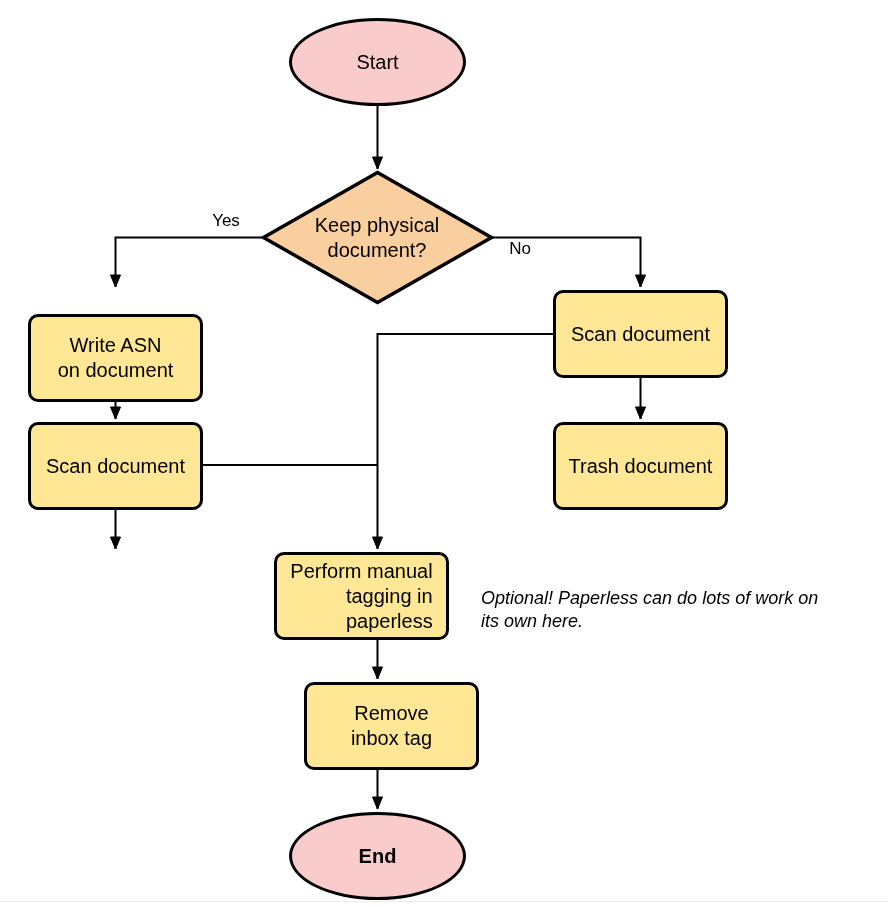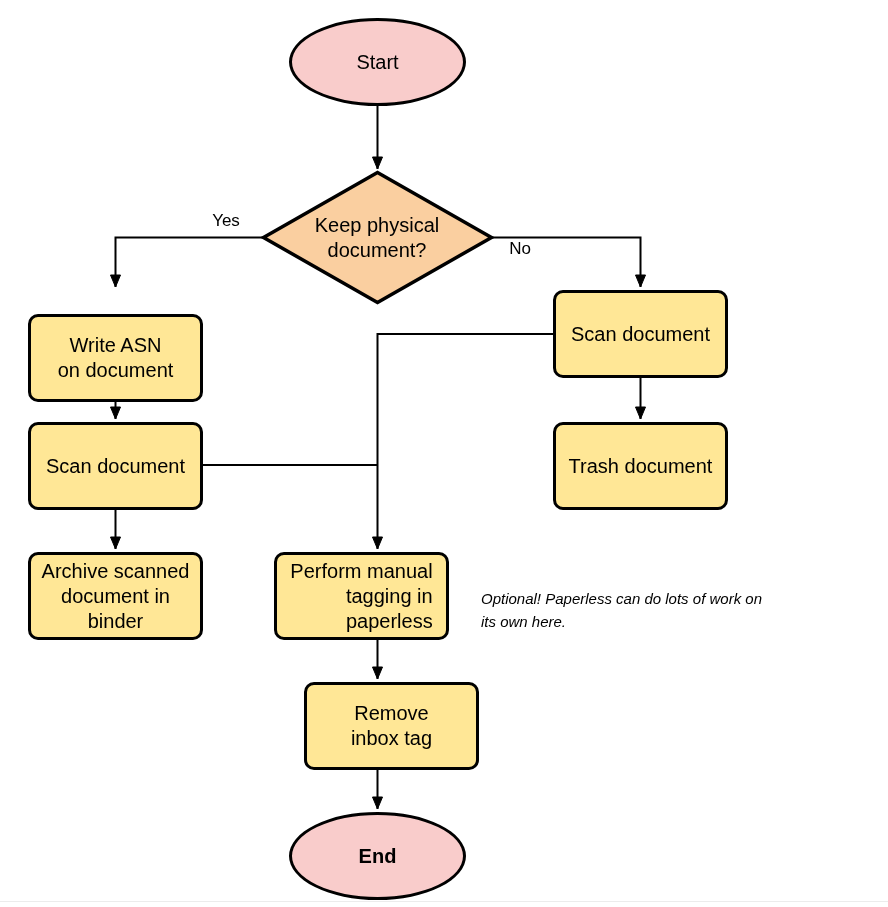--- a/index.html
+++ b/index.html
@@ -57,21 +57,21 @@
     height: 22px;
     line-height: 22px;
     text-align: center;
     font-size: 17px;
   }
   .note {
     position: absolute;
     left: 481px;
     top: 587px;
     width: 404px;
-    font-size: 15px;
+    font-size: 18px;
     font-style: italic;
     line-height: 23px;
     white-space: pre-line;
   }
   .bottom-rule {
     position: absolute;
     left: 0;
     top: 901px;
     width: 888px;
     height: 1px;
@@ -119,25 +119,20 @@
 
   <div class="node process" style="left:28px; top:278px;margin-top:36px;">
     <span class="label">Write ASN
 on document</span>
   </div>
 
   <div class="node process" style="left:28px; top:422px;">
     <span class="label">Scan document</span>
   </div>
 
-  <div class="node process" style="left:28px; top:552px;">
-    <span class="label">Archive scanned
-document in
-binder</span>
-  </div>
 
   <div class="node process" style="left:553px; top:290px;">
     <span class="label">Scan document</span>
   </div>
 
   <div class="node process" style="left:553px; top:422px;">
     <span class="label">Trash document</span>
   </div>
 
   <div class="node process" style="left:274px; top:552px;text-align:right;">

